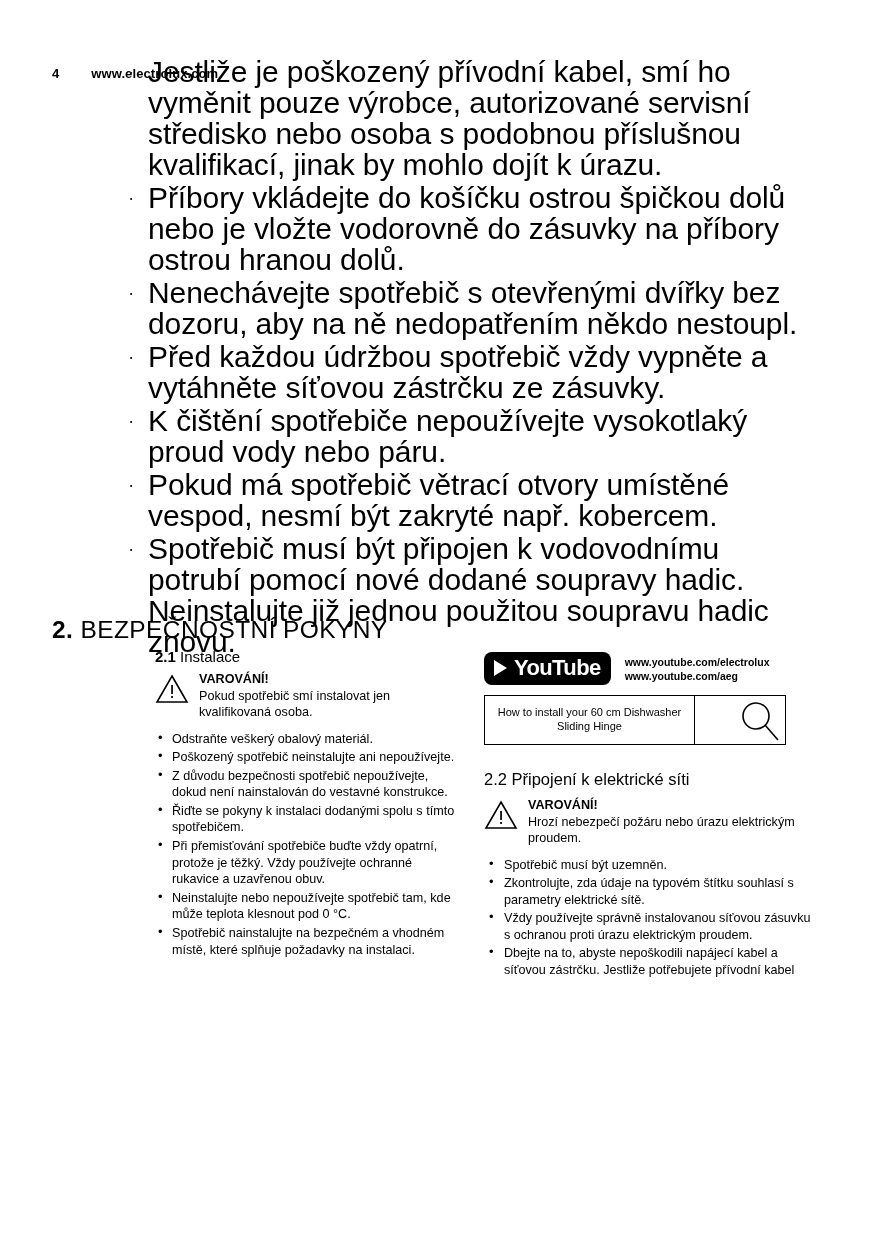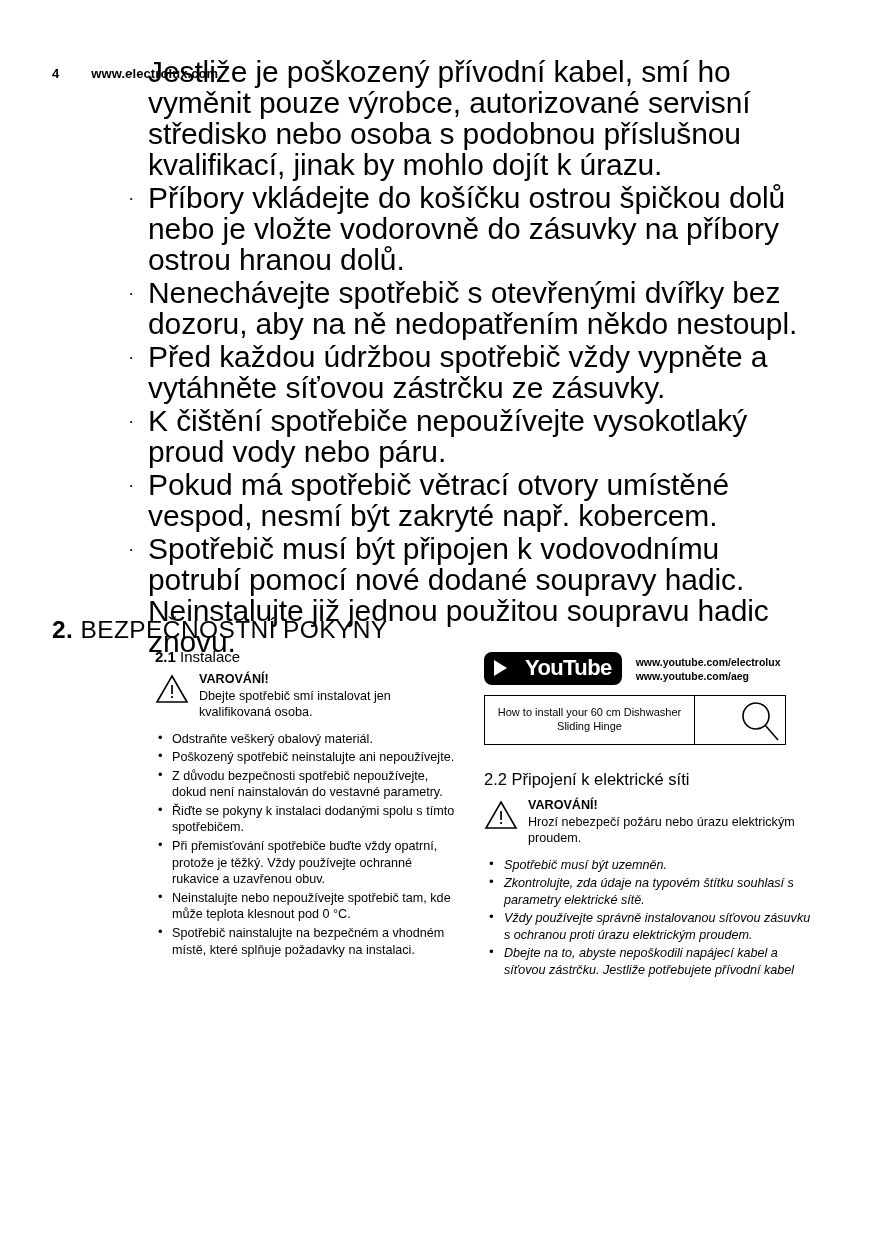--- a/index.html
+++ b/index.html
@@ -145,39 +145,38 @@
   }
   ul.small li::before {
     content: "•";
     position: absolute;
     left: 3px;
     top: -1px;
     font-size: 13px;
   }
   ul.small.wide li {
     padding-left: 20px;
-    font-style: italic;
   }
   ul.small.wide li::before { left: 5px; }
 
   
   .yt-block {
     display: flex;
     align-items: center;
     gap: 14px;
     margin-top: 4px;
   }
   .yt-logo {
     background: #000;
     color: #fff;
     border-radius: 8px;
     padding: 5px 10px 6px 8px;
     display: flex;
     align-items: center;
-    gap: 18px;
+    gap: 7px;
   }
   .yt-logo .play {
     width: 0;
     height: 0;
     border-left: 13px solid #ffffff;
     border-top: 8px solid transparent;
     border-bottom: 8px solid transparent;
     margin-left: 2px;
   }
   .yt-logo .word {
@@ -279,28 +278,28 @@
     <div class="warn">
       <span class="tri">
         <svg width="34" height="30" viewBox="0 0 34 30">
           <polygon points="17,2 32,28 2,28" fill="none" stroke="#000" stroke-width="1.6"></polygon>
           <rect x="16.2" y="11" width="1.7" height="9" fill="#000"></rect>
           <rect x="16.2" y="22" width="1.7" height="2" fill="#000"></rect>
         </svg>
       </span>
       <span class="wtxt">
         <span class="wtitle">VAROVÁNÍ!</span>
-        <span>Dbejte spotřebič smí instalovat jen kvalifikovaná osoba.</span>
+        <span>Pokud spotřebič smí instalovat jen kvalifikovaná osoba.</span>
       </span>
     </div>
 
     <ul class="small">
       <li>Odstraňte veškerý obalový materiál.</li>
       <li>Poškozený spotřebič neinstalujte ani nepoužívejte.</li>
-      <li>Z důvodu bezpečnosti spotřebič nepoužívejte, dokud není nainstalován do vestavné parametry.</li>
+      <li>Z důvodu bezpečnosti spotřebič nepoužívejte, dokud není nainstalován do vestavné konstrukce.</li>
       <li>Řiďte se pokyny k instalaci dodanými spolu s tímto spotřebičem.</li>
       <li>Při přemisťování spotřebiče buďte vždy opatrní, protože je těžký. Vždy používejte ochranné rukavice a uzavřenou obuv.</li>
       <li>Neinstalujte nebo nepoužívejte spotřebič tam, kde může teplota klesnout pod 0 °C.</li>
       <li>Spotřebič nainstalujte na bezpečném a vhodném místě, které splňuje požadavky na instalaci.</li>
     </ul>
   </div>
 
   <div class="col-right">
 
     <div class="yt-block">

